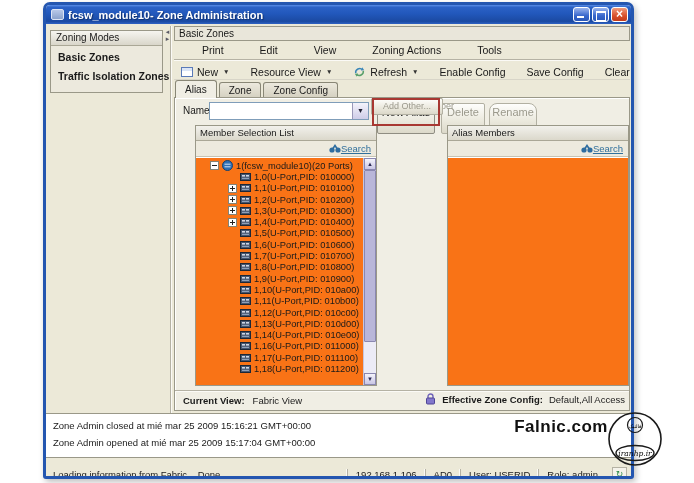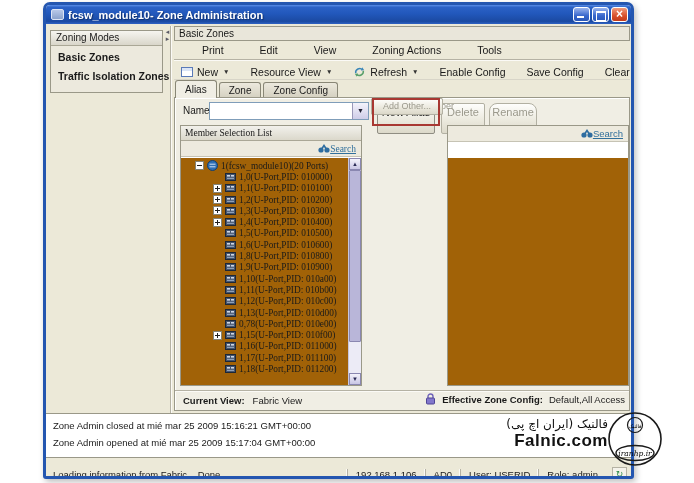--- a/index.html
+++ b/index.html
@@ -80,27 +80,27 @@
   .btn.disabled { color:#9b998c; border-color:#b2b0a2; }
   .btn-newalias { left:202px; top:5px; width:58px; }
   .btn-delete  { left:266px; top:5px; width:44px; }
   .btn-rename  { left:314px; top:5px; width:48px;border-radius:8px; }
   .annotation { position:absolute; left:197px; top:0px; width:68px; height:28px;
     border:2px solid #a83832; pointer-events:none; z-index:5; }
 
   
   .list-panel { position:absolute; top:27px; width:182px; height:261px;
     border:1px solid #9a9888; background:#fff; }
-  .list-panel.member { left:5px;font-family:Liberation Serif, serif; } .list-panel.alias { left:272px; }
+  .list-panel.member { left:20px; } .list-panel.alias { left:272px; }
   .lp-head { height:15px; line-height:14px; padding-left:4px; font-size:9.5px;
     background:linear-gradient(#f2f1ec,#dbd8cb); border-bottom:1px solid #aaa796; }
   .lp-search { height:16px; background:#edeade; border-bottom:1px solid #c6c3b4;
     display:flex; justify-content:flex-end; align-items:center; gap:0; padding-right:5px; }
   .search-link { font-size:9.5px; color:#31709c; text-decoration:underline; cursor:pointer; }
-  .lp-body { position:absolute; left:0; right:0; top:32px; bottom:0; background:#a16207; overflow:hidden; }
+  .lp-body { position:absolute; left:0; right:0; top:32px; bottom:0; background:#f97316; overflow:hidden; }
 
   
   .list-tree { position:absolute; left:0; right:13px; top:1px; bottom:0; overflow:hidden; padding-top:1px; }
   .tree-row { display:flex; align-items:center; height:11.3px; font-size:9.3px; white-space:nowrap; }
   .tree-row.root { padding-left:14px; }
   .tree-row.child { padding-left:32px; }
   .exp { width:9px; height:9px; flex:none; border:1px solid #848376; background:#fff;
     position:relative; margin-right:3px; }
   .exp::before { content:""; position:absolute; left:1px; right:1px; top:3px; height:1px; background:#222; }
   .tree-row.child .exp { visibility:hidden; }
@@ -348,20 +348,32 @@
                       <svg width="11" height="8" viewBox="0 0 11 8">
                         <rect x="0.5" y="0.5" width="10" height="7" fill="#46566f" stroke="#1c2738"></rect>
                         <rect x="2" y="2" width="3" height="1.6" fill="#cfd6e4"></rect>
                         <rect x="6" y="2" width="3" height="1.6" fill="#cfd6e4"></rect>
                         <rect x="2" y="4.8" width="7" height="1.2" fill="#8fa0b8"></rect>
                       </svg>
                     </span>
                     <span class="tlabel">1,6(U-Port,PID: 010600)</span>
                   </div>
 
+                  <div class="tree-row child">
+                    <span class="exp"></span>
+                    <span class="port-ic">
+                      <svg width="11" height="8" viewBox="0 0 11 8">
+                        <rect x="0.5" y="0.5" width="10" height="7" fill="#46566f" stroke="#1c2738"></rect>
+                        <rect x="2" y="2" width="3" height="1.6" fill="#cfd6e4"></rect>
+                        <rect x="6" y="2" width="3" height="1.6" fill="#cfd6e4"></rect>
+                        <rect x="2" y="4.8" width="7" height="1.2" fill="#8fa0b8"></rect>
+                      </svg>
+                    </span>
+                    <span class="tlabel">1,7(U-Port,PID: 010700)</span>
+                  </div>
 
                   <div class="tree-row child">
                     <span class="exp"></span>
                     <span class="port-ic">
                       <svg width="11" height="8" viewBox="0 0 11 8">
                         <rect x="0.5" y="0.5" width="10" height="7" fill="#46566f" stroke="#1c2738"></rect>
                         <rect x="2" y="2" width="3" height="1.6" fill="#cfd6e4"></rect>
                         <rect x="6" y="2" width="3" height="1.6" fill="#cfd6e4"></rect>
                         <rect x="2" y="4.8" width="7" height="1.2" fill="#8fa0b8"></rect>
                       </svg>
@@ -437,35 +449,23 @@
                   <div class="tree-row child">
                     <span class="exp"></span>
                     <span class="port-ic">
                       <svg width="11" height="8" viewBox="0 0 11 8">
                         <rect x="0.5" y="0.5" width="10" height="7" fill="#46566f" stroke="#1c2738"></rect>
                         <rect x="2" y="2" width="3" height="1.6" fill="#cfd6e4"></rect>
                         <rect x="6" y="2" width="3" height="1.6" fill="#cfd6e4"></rect>
                         <rect x="2" y="4.8" width="7" height="1.2" fill="#8fa0b8"></rect>
                       </svg>
                     </span>
-                    <span class="tlabel">0,78(U-Port,PID: 010e00)</span>
-                  </div>
-
-                  <div class="tree-row child plus">
-                    <span class="exp"></span>
-                    <span class="port-ic">
-                      <svg width="11" height="8" viewBox="0 0 11 8">
-                        <rect x="0.5" y="0.5" width="10" height="7" fill="#46566f" stroke="#1c2738"></rect>
-                        <rect x="2" y="2" width="3" height="1.6" fill="#cfd6e4"></rect>
-                        <rect x="6" y="2" width="3" height="1.6" fill="#cfd6e4"></rect>
-                        <rect x="2" y="4.8" width="7" height="1.2" fill="#8fa0b8"></rect>
-                      </svg>
-                    </span>
-                    <span class="tlabel">1,15(U-Port,PID: 010f00)</span>
-                  </div>
+                    <span class="tlabel">1,14(U-Port,PID: 010e00)</span>
+                  </div>
+
 
                   <div class="tree-row child">
                     <span class="exp"></span>
                     <span class="port-ic">
                       <svg width="11" height="8" viewBox="0 0 11 8">
                         <rect x="0.5" y="0.5" width="10" height="7" fill="#46566f" stroke="#1c2738"></rect>
                         <rect x="2" y="2" width="3" height="1.6" fill="#cfd6e4"></rect>
                         <rect x="6" y="2" width="3" height="1.6" fill="#cfd6e4"></rect>
                         <rect x="2" y="4.8" width="7" height="1.2" fill="#8fa0b8"></rect>
                       </svg>
@@ -511,20 +511,21 @@
         <div class="transfer">
 
             <div class="btn disabled">Add Member &gt;&gt;</div>
 
             <div class="btn disabled">&lt;&lt; Remove Member</div>
 
             <div class="btn disabled">Add Other...</div>
           </div>
 
         <div class="list-panel alias">
+          <div class="lp-head">Alias Members</div>
           <div class="lp-search">
             <svg width="12" height="9" viewBox="0 0 12 9">
               <path d="M3 6 L6 1.5 L9 6" stroke="#2e6da0" stroke-width="1.6" fill="none"></path>
               <circle cx="3" cy="6" r="2.6" fill="#2e6da0"></circle>
                 <circle cx="9" cy="6" r="2.6" fill="#2e6da0"></circle>
             </svg>
             <span class="search-link">Search</span>
           </div>
           <div class="lp-body"></div>
         </div>
@@ -559,21 +560,20 @@
           <span class="status-seg">User: USERID</span>
           <span class="status-seg">Role: admin</span>
           <span class="status-ic">↻</span>
         </span>
       </div>
 
     </div>
   </div>
 
   <div class="watermark">
-    <div class="wm-fa">فالنیک (ایران اچ پی)</div>
     <div class="wm-site">Falnic.com</div>
   </div>
   <div class="stamp">
     <svg width="62" height="58" viewBox="0 0 62 58">
       <circle cx="31" cy="29" r="26" fill="none" stroke="#1a1a1a" stroke-width="1.6"></circle>
       <circle cx="31" cy="15" r="7.5" fill="none" stroke="#1a1a1a" stroke-width="1.2"></circle>
       <ellipse cx="31" cy="43" rx="19" ry="7.5" fill="none" stroke="#1a1a1a" stroke-width="1.4"></ellipse>
       <text x="31" y="17.5" text-anchor="middle" font-size="5" font-family="DejaVu Sans, sans-serif">فالنیک</text>
       <text x="31" y="45.5" text-anchor="middle" font-size="7.5" font-style="italic" font-family="DejaVu Serif, serif">iranhp.ir</text>
     </svg>

